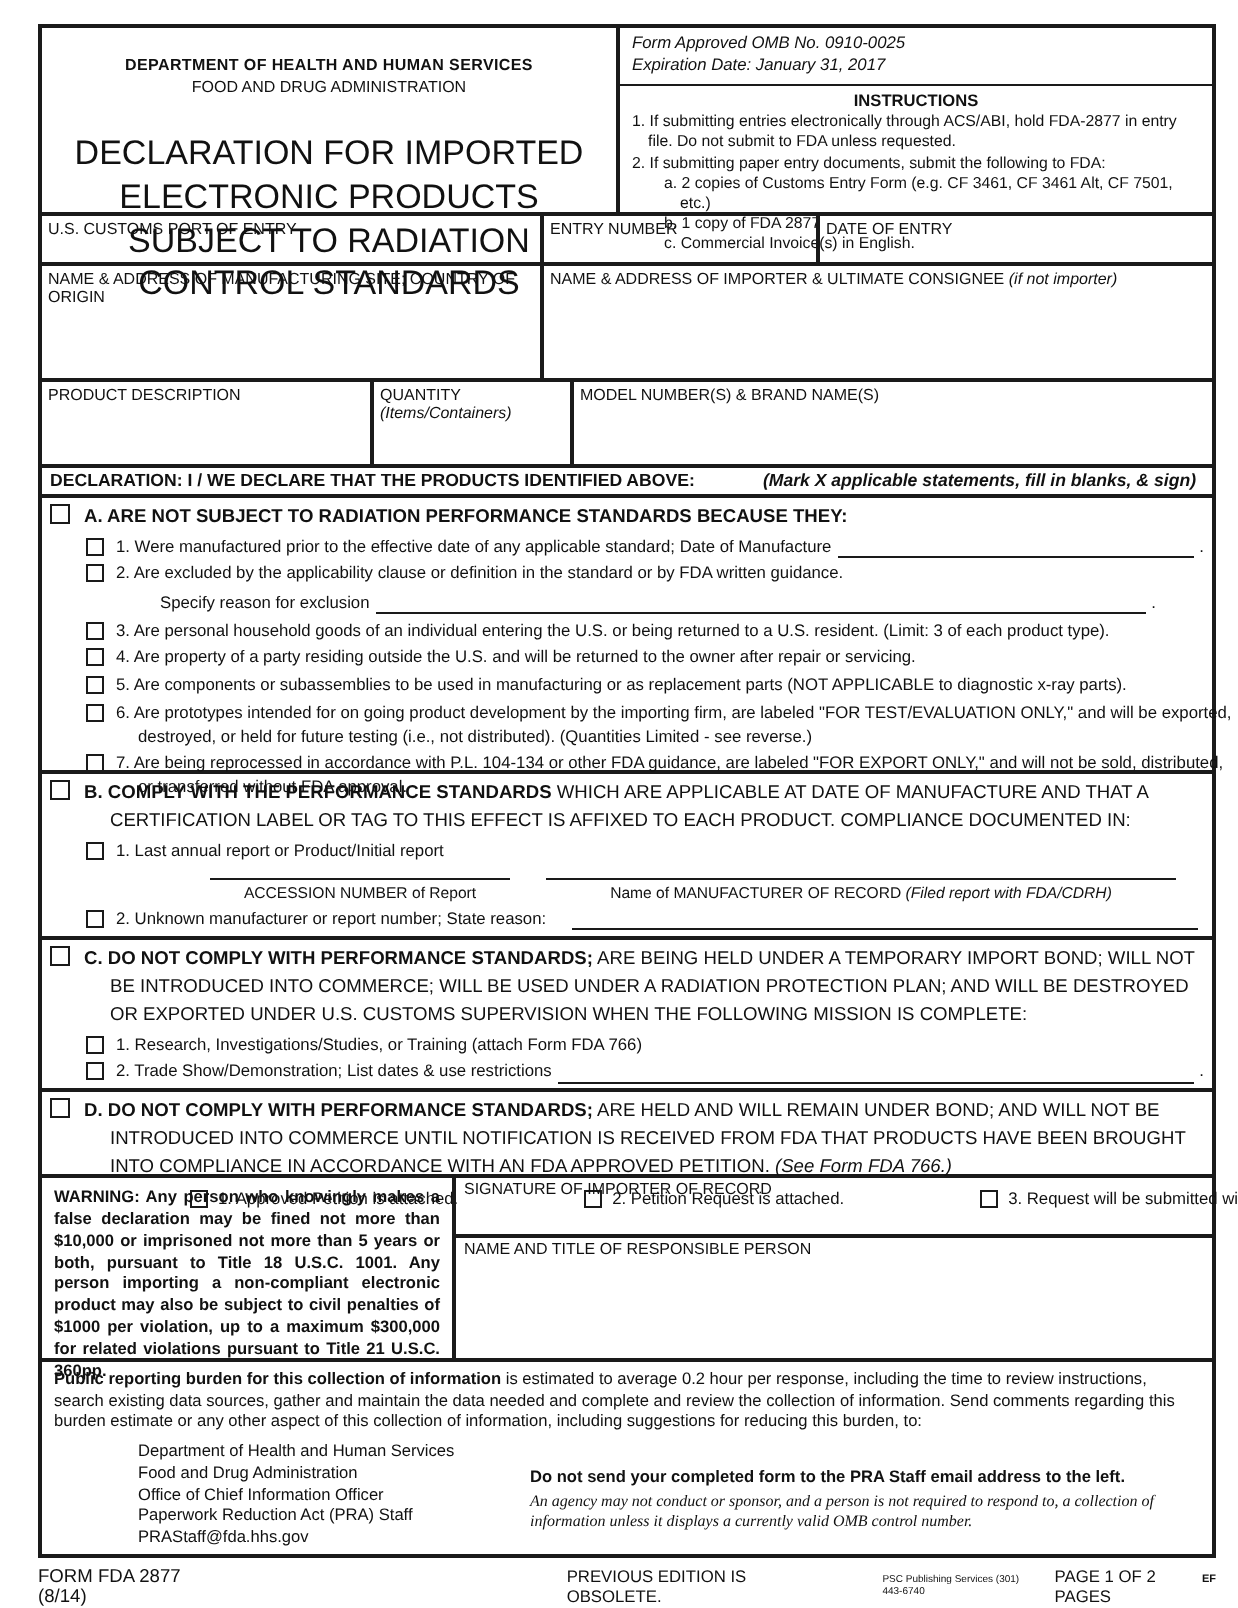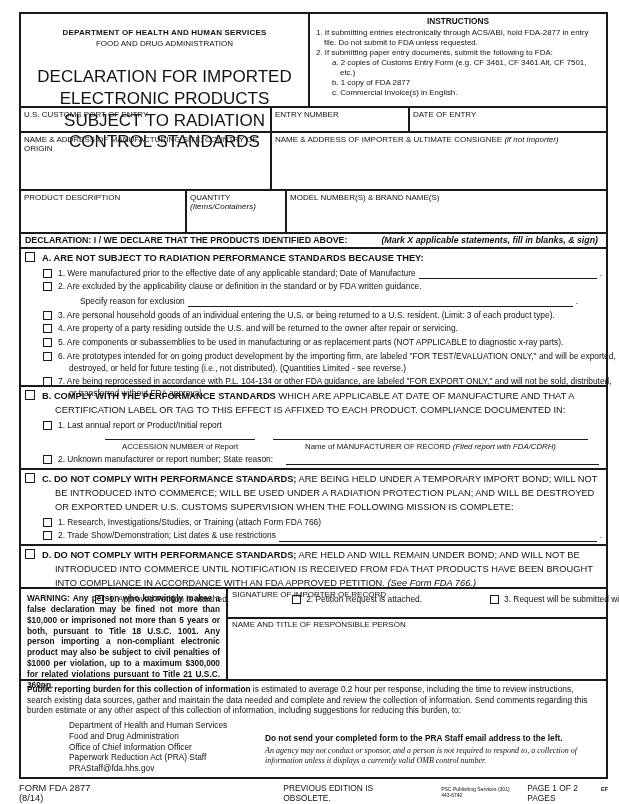--- a/index.html
+++ b/index.html
@@ -101,20 +101,24 @@
 <div class="page">
   <div class="form">
 
     <div class="row hdr">
       <div class="hdr-left">
         <div class="agency1">DEPARTMENT OF HEALTH AND HUMAN SERVICES</div>
         <div class="agency2">FOOD AND DRUG ADMINISTRATION</div>
         <div class="form-title">DECLARATION FOR IMPORTED ELECTRONIC PRODUCTS SUBJECT TO RADIATION CONTROL STANDARDS</div>
       </div>
       <div class="hdr-right">
+        <div class="omb">
+          <div>Form Approved OMB No. 0910-0025</div>
+          <div>Expiration Date: January 31, 2017</div>
+        </div>
         <div class="instr">
           <div class="instr-title">INSTRUCTIONS</div>
           <div class="hang">1. If submitting entries electronically through ACS/ABI, hold FDA-2877 in entry file. Do not submit to FDA unless requested.</div>
           <div class="hang">2. If submitting paper entry documents, submit the following to FDA:</div>
           <div class="sub2">a. 2 copies of Customs Entry Form (e.g. CF 3461, CF 3461 Alt, CF 7501, etc.)</div>
           <div class="sub2">b. 1 copy of FDA 2877</div>
           <div class="sub2">c. Commercial Invoice(s) in English.</div>
         </div>
       </div>
     </div>

